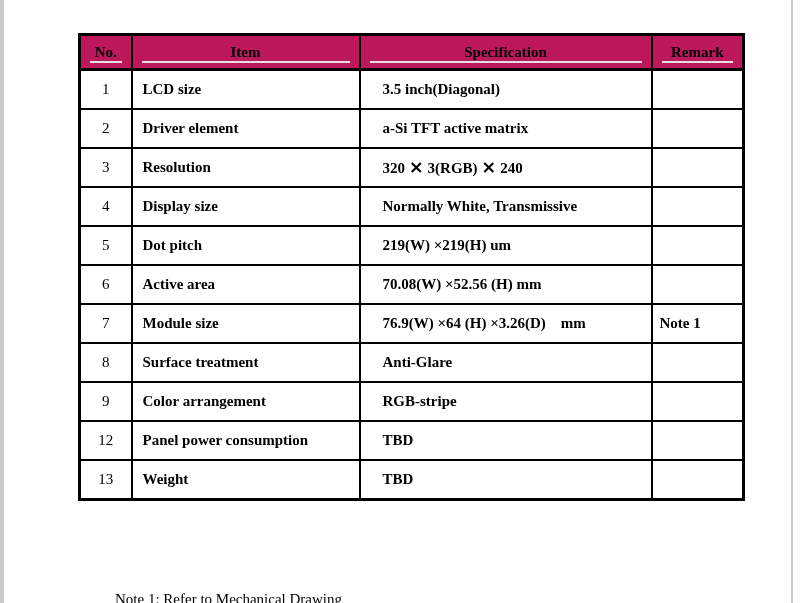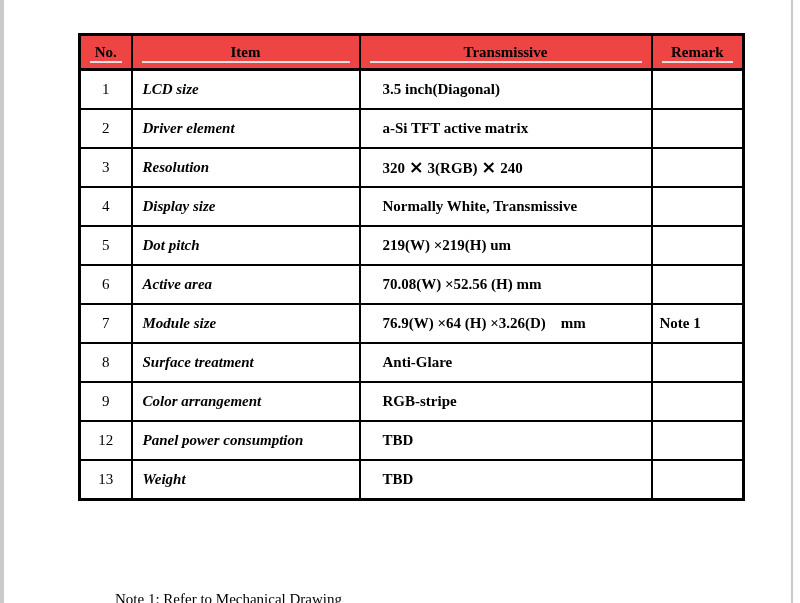--- a/index.html
+++ b/index.html
@@ -34,21 +34,21 @@
     table-layout: fixed;
     border: 3px solid #000000;
   }
   .spec-table th, .spec-table td {
     border: 2px solid #000000;
     vertical-align: middle;
     overflow: hidden;
   }
   .spec-table thead th {
     height: 30px;
-    background: #ef4444;
+    background: #be185d;
     font-weight: bold;
     font-size: 15px;
     text-align: center;
     border-bottom: 3px solid #000000;
     position: relative;
   }
   .spec-table thead th::after {
     content: "";
     position: absolute;
     left: 9px;
@@ -61,21 +61,20 @@
     height: 35px;
     font-size: 15px;
   }
   .td-no {
     text-align: center;
     font-weight: normal;
   }
   .td-item {
     font-weight: bold;
     padding-left: 10px;
-    font-style: italic;
   }
   .td-spec {
     font-weight: bold;
     padding-left: 22px;
     white-space: pre;
   }
   .td-remark {
     font-weight: bold;
     padding-left: 7px;
     margin-left: 16px;
@@ -105,21 +104,21 @@
   <colgroup>
     <col style="width:52px">
     <col style="width:228px">
     <col style="width:292px">
     <col style="width:92px">
   </colgroup>
   <thead>
     <tr>
       <th>No.</th>
       <th>Item</th>
-      <th>Transmissive</th>
+      <th>Specification</th>
       <th>Remark</th>
     </tr>
   </thead>
   <tbody id="spec-tbody">
       <tr>
         <td class="td-no">1</td>
         <td class="td-item">LCD size</td>
         <td class="td-spec">3.5 inch(Diagonal)</td>
         <td class="td-remark"></td>
       </tr>

